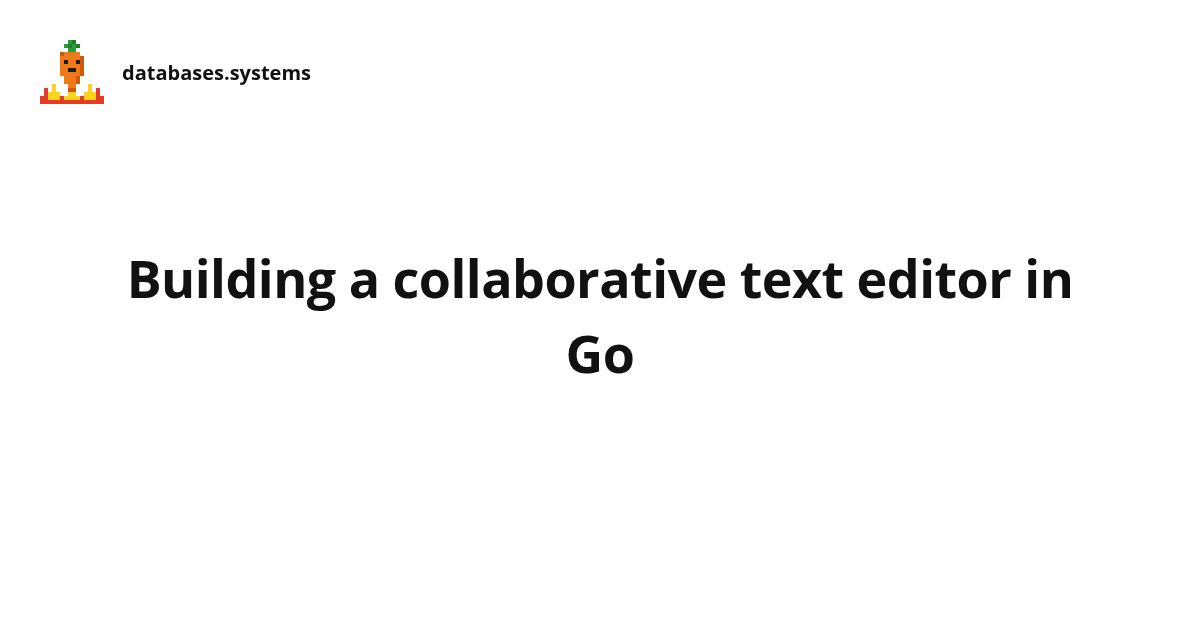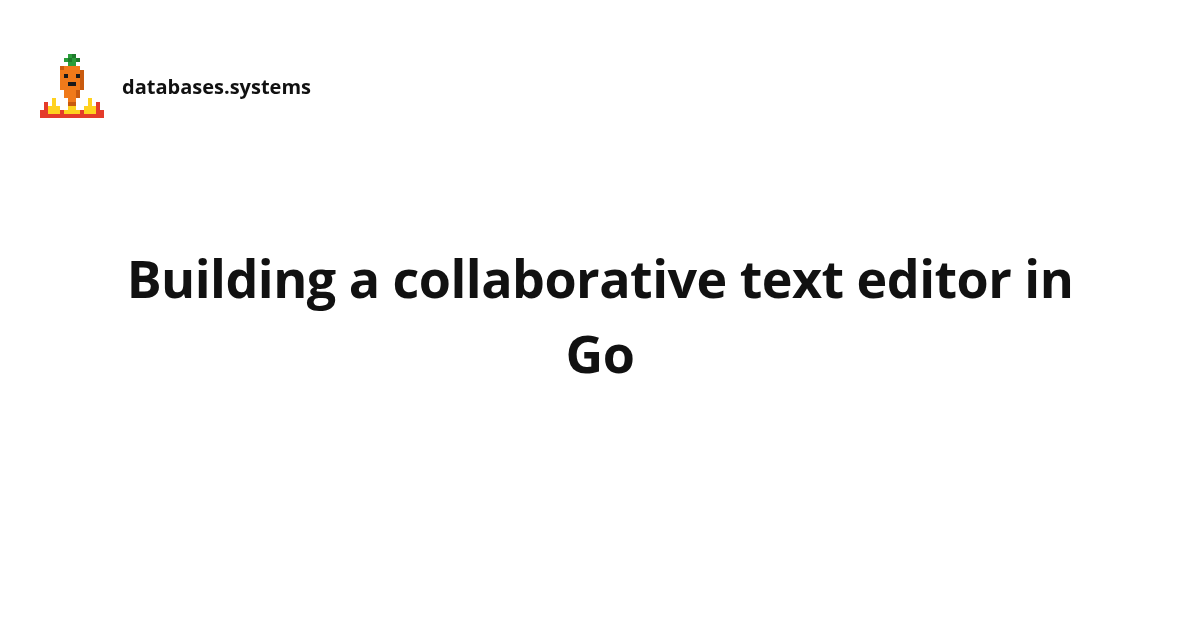--- a/index.html
+++ b/index.html
@@ -10,21 +10,21 @@
     body {
       width: 1200px;
       height: 630px;
       background: #ffffff;
       font-family: -apple-system, BlinkMacSystemFont, "Segoe UI", "Open Sans", Helvetica, Arial, sans-serif;
       position: relative;
       overflow: hidden;
     }
     .header {
       position: absolute;
-      top: 54px;
+      top: 40px;
       left: 40px;
       display: flex;
       align-items: center;
       gap: 18px;
     }
     .logo {
       width: 64px;
       height: 64px;
       position: relative;
       image-rendering: pixelated;

